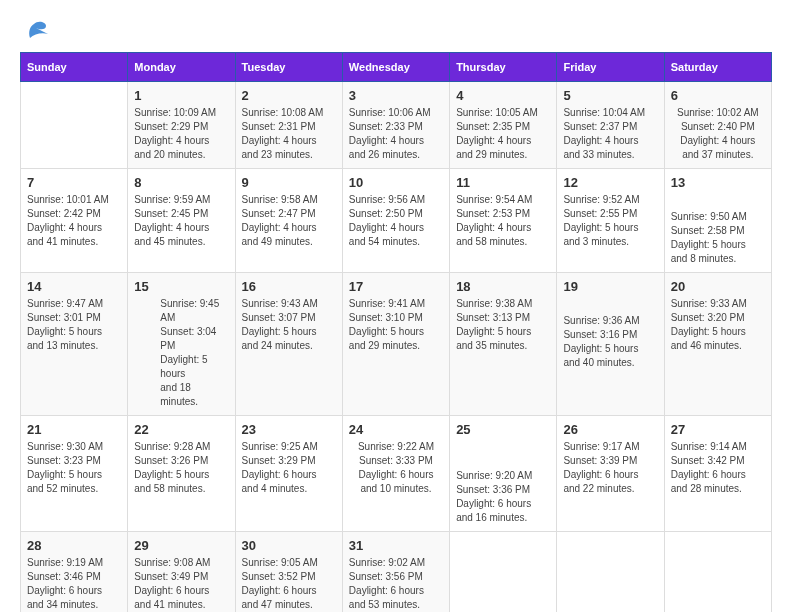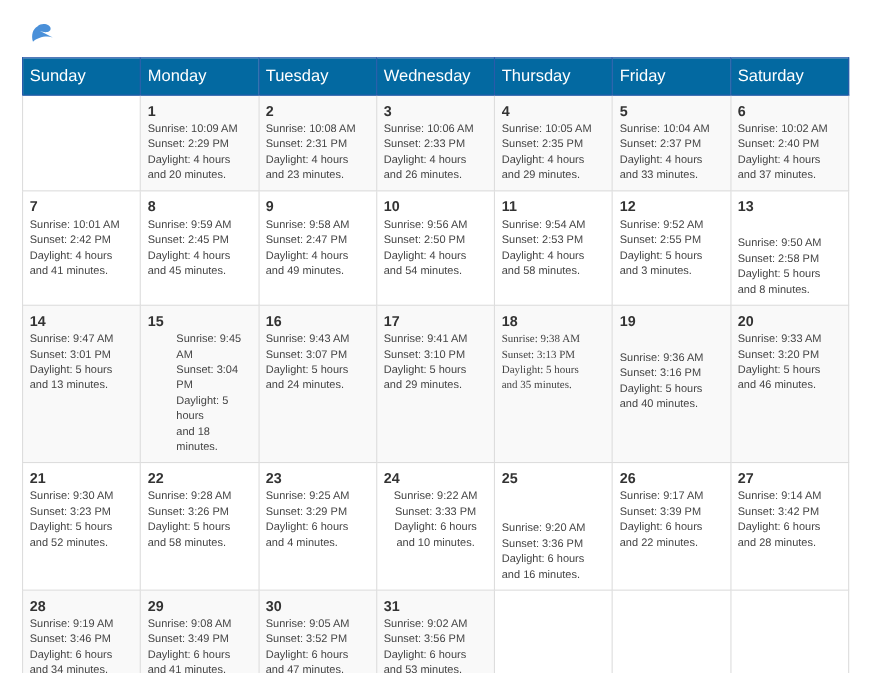--- a/index.html
+++ b/index.html
@@ -49,24 +49,24 @@
       font-size: 15px;
       color: #555;
       margin-top: 2px;
     }
     table {
       width: 100%;
       border-collapse: collapse;
       table-layout: fixed;
     }
     thead th {
-      background-color: #0369a1;
+      background-color: #6d28d9;
       color: #fff;
-      font-size: 15px;
-      font-weight: normal;
+      font-size: 11px;
+      font-weight: bold;
       padding: 8px 6px;
       text-align: left;
       border: 1px solid #2a5aaa;
     }
     tbody td {
       vertical-align: top;
       padding: 6px;
       border: 1px solid #ddd;
       font-size: 11px;
       color: #333;
@@ -155,21 +155,21 @@
         </td>
         <td>
           <div class="day-number">5</div>
           <div class="day-info" style="white-space: pre-line;">Sunrise: 10:04 AM
 Sunset: 2:37 PM
 Daylight: 4 hours
 and 33 minutes.</div>
         </td>
         <td>
           <div class="day-number">6</div>
-          <div class="day-info" style="white-space: pre-line;">Sunrise: 10:02 AM
+          <div class="day-info" style="white-space: pre-line; text-align: center;">Sunrise: 10:02 AM
 Sunset: 2:40 PM
 Daylight: 4 hours
 and 37 minutes.</div>
         </td>
       </tr>
       <tr>
         <td>
           <div class="day-number">7</div>
           <div class="day-info" style="white-space: pre-line;">Sunrise: 10:01 AM
 Sunset: 2:42 PM
@@ -243,21 +243,21 @@
         </td>
         <td>
           <div class="day-number">17</div>
           <div class="day-info" style="white-space: pre-line;">Sunrise: 9:41 AM
 Sunset: 3:10 PM
 Daylight: 5 hours
 and 29 minutes.</div>
         </td>
         <td>
           <div class="day-number">18</div>
-          <div class="day-info" style="white-space: pre-line; font-family: Liberation Serif, serif;">Sunrise: 9:38 AM
+          <div class="day-info" style="white-space: pre-line;">Sunrise: 9:38 AM
 Sunset: 3:13 PM
 Daylight: 5 hours
 and 35 minutes.</div>
         </td>
         <td>
           <div class="day-number">19</div>
           <div class="day-info" style="white-space: pre-line; margin-top: 20px;">Sunrise: 9:36 AM
 Sunset: 3:16 PM
 Daylight: 5 hours
 and 40 minutes.</div>

